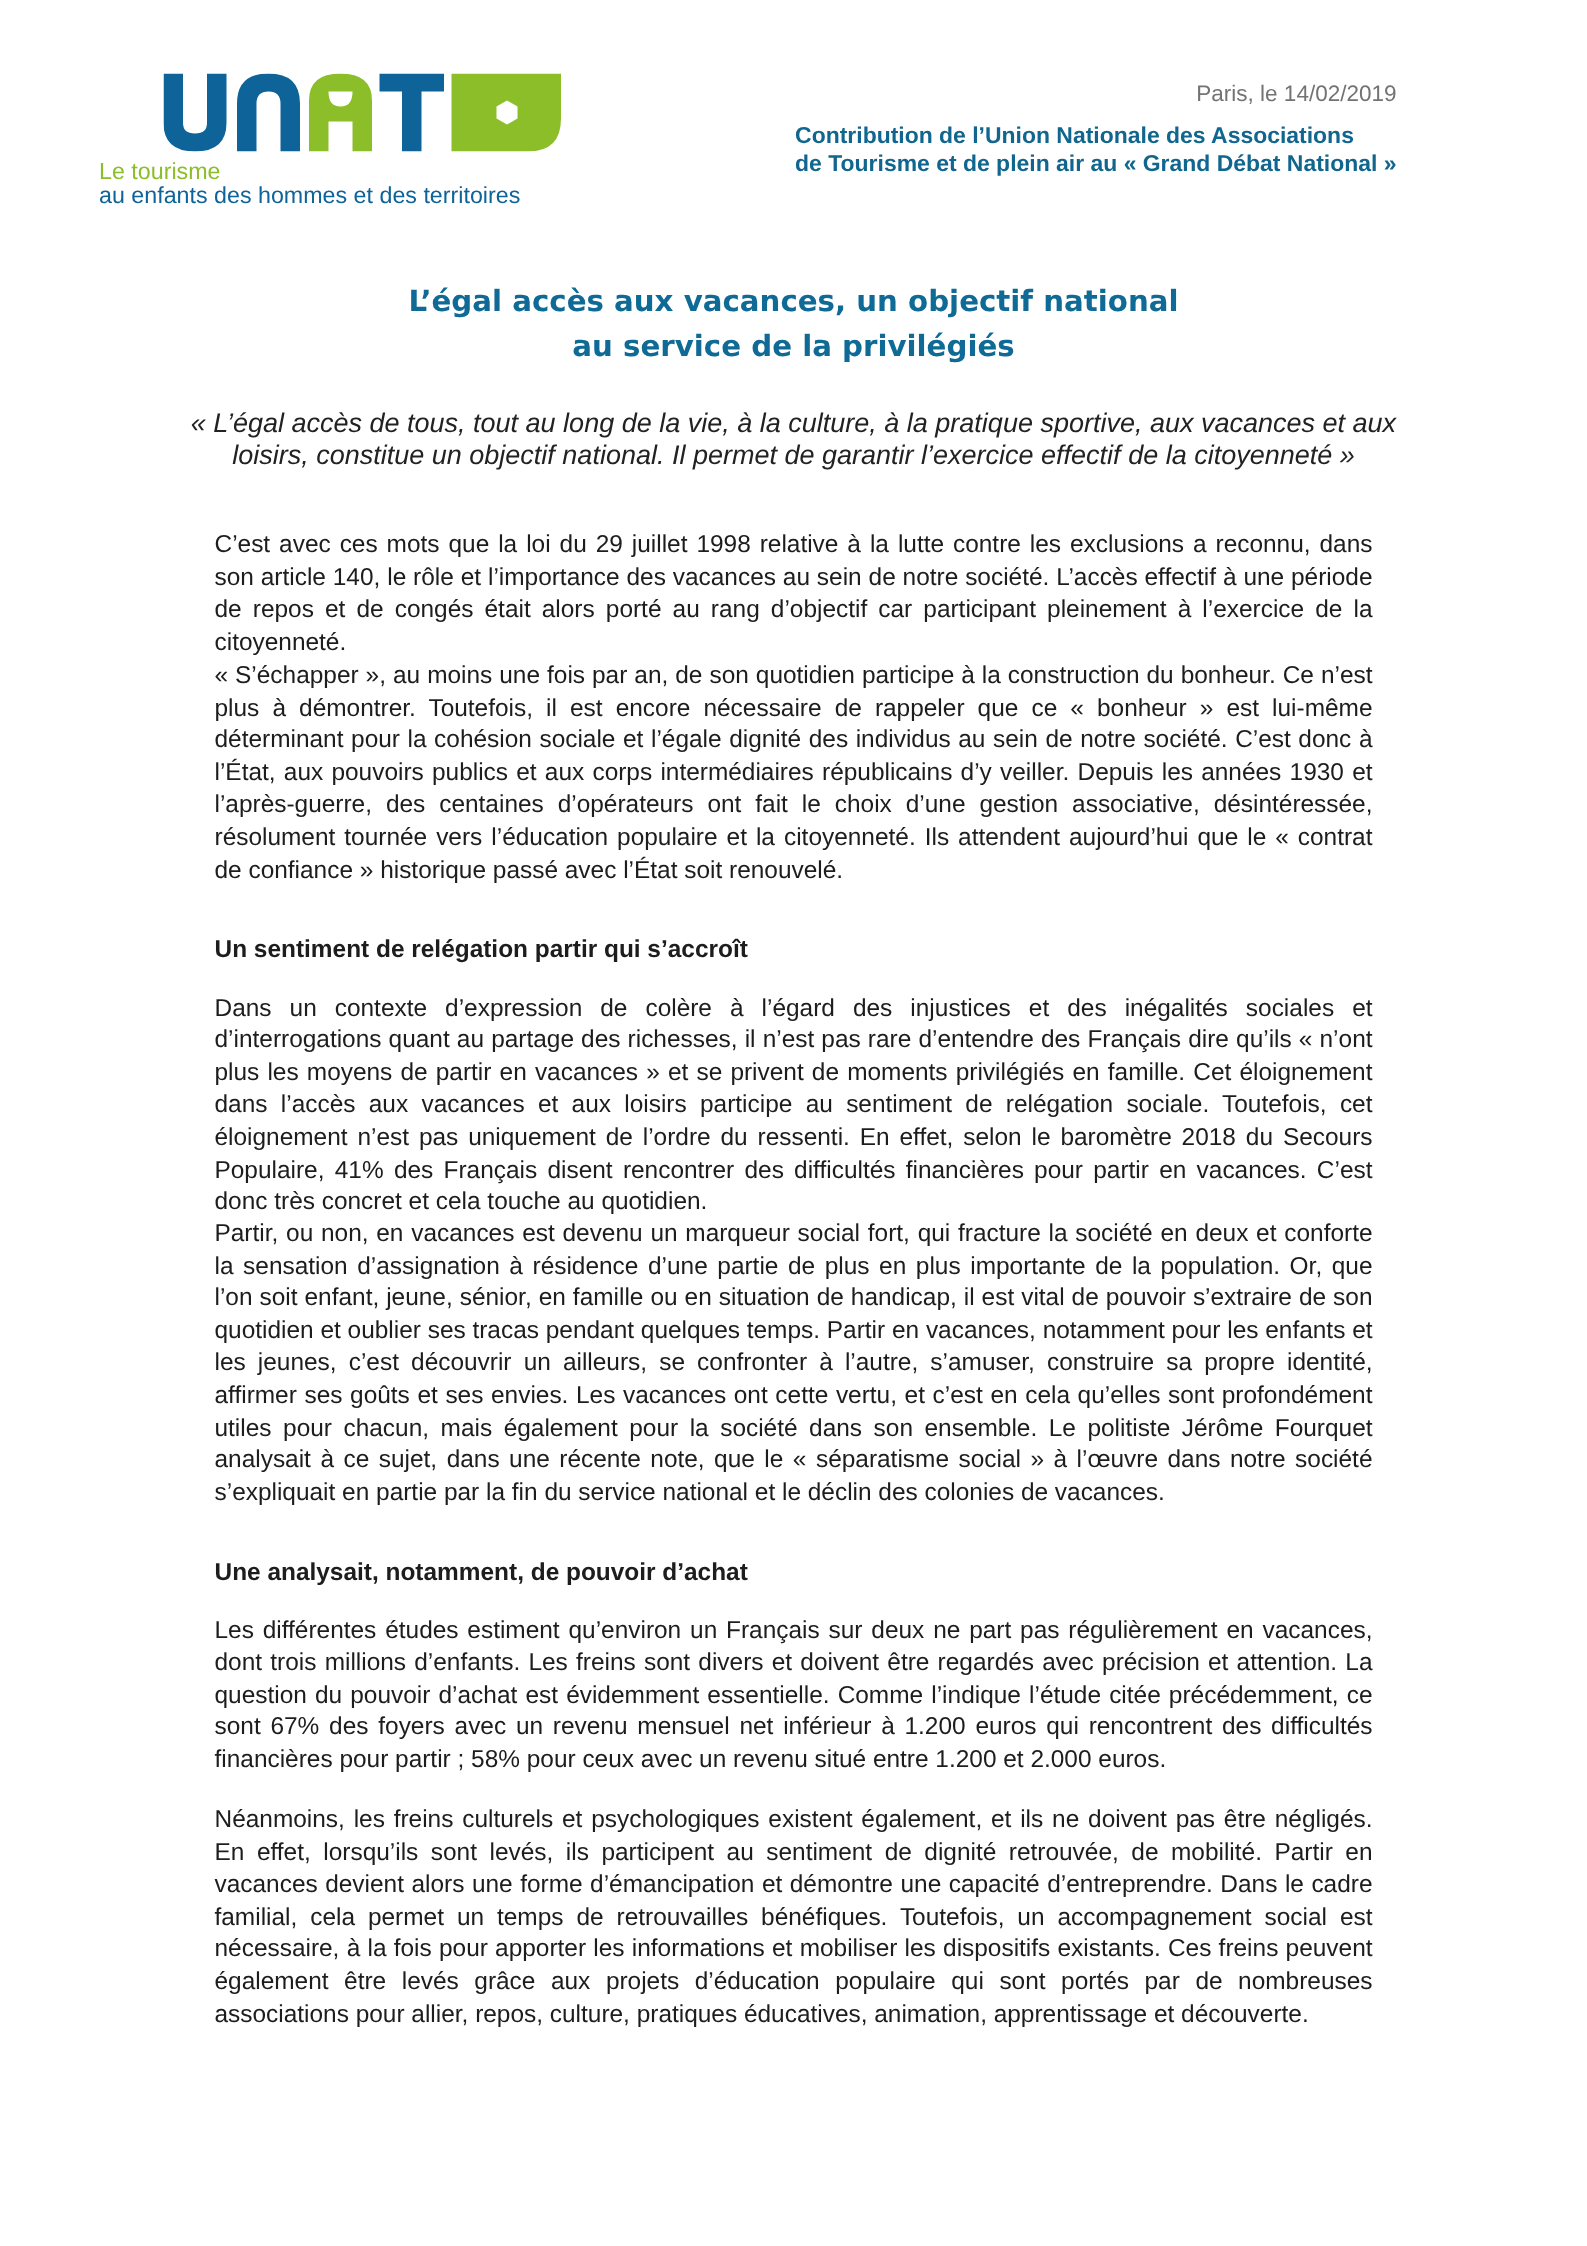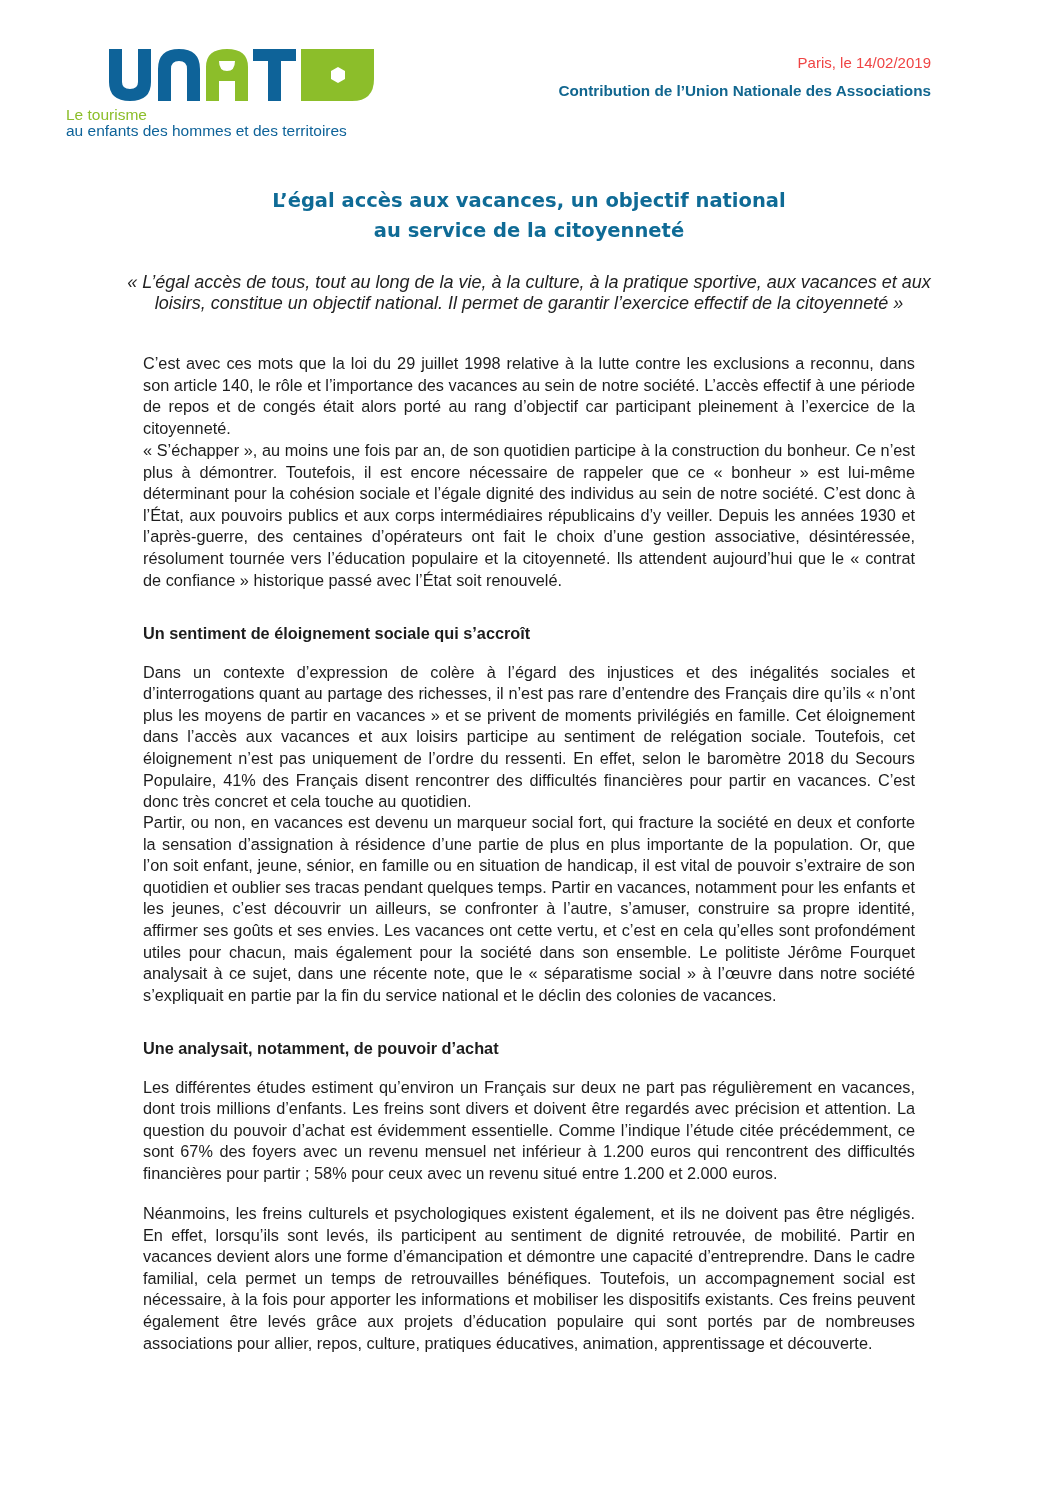--- a/index.html
+++ b/index.html
@@ -8,21 +8,21 @@
   .page { position: absolute; left: 0; top: 0; width: 1058px; height: 1497px; }
 
   
   .logo { position: absolute; left: 66px; top: 49px; width: 265px; padding-left: 43px; }
   .logo-mark { position: relative; height: 52px; }
   .logo-tagline { position: absolute; left: 0; top: 58px; font-size: 15.5px; line-height: 16px; white-space: nowrap; }
   .tag1 { color: #8cbe2a; }
   .tag2 { color: #0e6399; }
 
   
-  .date { position: absolute; right: 127px; top: 54px; font-size: 15px; color: #ef4444; }
+  .date { position: absolute; right: 127px; top: 54px; font-size: 15px; color: #737373; }
   .contrib { position: absolute; right: 127px; top: 81px; text-align: left; font-size: 15.3px; font-weight: bold; color: #11668f; line-height: 19px; }
 
   
   .title { position: absolute; left: 0; width: 1058px; top: 186px; text-align: center;
            font-family: "DejaVu Sans", sans-serif; font-weight: bold; font-size: 19.5px; color: #0f6b96; line-height: 30px; }
 
   
   .quote { position: absolute; left: 125px; width: 808px; top: 272px; text-align: center; font-style: italic;
            font-size: 18px; line-height: 21px; color: #222; }
 
@@ -54,39 +54,40 @@
     </div>
     <div class="logo-tagline">
       <div class="tag1">Le tourisme</div>
       <div class="tag2">au enfants des hommes et des territoires</div>
     </div>
   </div>
 
   <div class="date">Paris, le 14/02/2019</div>
   <div class="contrib">
     <div>Contribution de l’Union Nationale des Associations</div>
+    <div>de Tourisme et de plein air au « Grand Débat National »</div>
   </div>
 
   <div class="title">
     <div>L’égal accès aux vacances, un objectif national</div>
-    <div>au service de la citoyenneté</div>
+    <div>au service de la privilégiés</div>
   </div>
 
   <div class="quote">« L’égal accès de tous, tout au long de la vie, à la culture, à la pratique sportive, aux vacances et aux loisirs, constitue un objectif national. Il permet de garantir l’exercice effectif de la citoyenneté »</div>
 
   <div class="body" style="top:336px;">
     <p>C’est avec ces mots que la loi du 29 juillet 1998 relative à la lutte contre les exclusions a reconnu, dans son article 140, le rôle et l’importance des vacances au sein de notre société. L’accès effectif à une période de repos et de congés était alors porté au rang d’objectif car participant pleinement à l’exercice de la citoyenneté.</p>
   </div>
 
   <div class="body" style="top:423px;">
     <p>« S’échapper », au moins une fois par an, de son quotidien participe à la construction du bonheur. Ce n’est plus à démontrer. Toutefois, il est encore nécessaire de rappeler que ce « bonheur » est lui-même déterminant pour la cohésion sociale et l’égale dignité des individus au sein de notre société. C’est donc à l’État, aux pouvoirs publics et aux corps intermédiaires républicains d’y veiller. Depuis les années 1930 et l’après-guerre, des centaines d’opérateurs ont fait le choix d’une gestion associative, désintéressée, résolument tournée vers l’éducation populaire et la citoyenneté. Ils attendent aujourd’hui que le « contrat de confiance » historique passé avec l’État soit renouvelé.</p>
   </div>
 
   <div class="body" style="top:606px;">
-    <p class="heading">Un sentiment de éloignement sociale qui s’accroît</p>
+    <p class="heading">Un sentiment de relégation partir qui s’accroît</p>
     <p>Dans un contexte d’expression de colère à l’égard des injustices et des inégalités sociales et d’interrogations quant au partage des richesses, il n’est pas rare d’entendre des Français dire qu’ils « n’ont plus les moyens de partir en vacances » et se privent de moments privilégiés en famille. Cet éloignement dans l’accès aux vacances et aux loisirs participe au sentiment de relégation sociale. Toutefois, cet éloignement n’est pas uniquement de l’ordre du ressenti. En effet, selon le baromètre 2018 du Secours Populaire, 41% des Français disent rencontrer des difficultés financières pour partir en vacances. C’est donc très concret et cela touche au quotidien.</p>
   </div>
 
   <div class="body" style="top:795px;">
     <p>Partir, ou non, en vacances est devenu un marqueur social fort, qui fracture la société en deux et conforte la sensation d’assignation à résidence d’une partie de plus en plus importante de la population. Or, que l’on soit enfant, jeune, sénior, en famille ou en situation de handicap, il est vital de pouvoir s’extraire de son quotidien et oublier ses tracas pendant quelques temps. Partir en vacances, notamment pour les enfants et les jeunes, c’est découvrir un ailleurs, se confronter à l’autre, s’amuser, construire sa propre identité, affirmer ses goûts et ses envies. Les vacances ont cette vertu, et c’est en cela qu’elles sont profondément utiles pour chacun, mais également pour la société dans son ensemble. Le politiste Jérôme Fourquet analysait à ce sujet, dans une récente note, que le « séparatisme social » à l’œuvre dans notre société s’expliquait en partie par la fin du service national et le déclin des colonies de vacances.</p>
   </div>
 
   <div class="body" style="top:1021px;">
     <p class="heading">Une analysait, notamment, de pouvoir d’achat</p>
     <p>Les différentes études estiment qu’environ un Français sur deux ne part pas régulièrement en vacances, dont trois millions d’enfants. Les freins sont divers et doivent être regardés avec précision et attention. La question du pouvoir d’achat est évidemment essentielle. Comme l’indique l’étude citée précédemment, ce sont 67% des foyers avec un revenu mensuel net inférieur à 1.200 euros qui rencontrent des difficultés financières pour partir ; 58% pour ceux avec un revenu situé entre 1.200 et 2.000 euros.</p>

